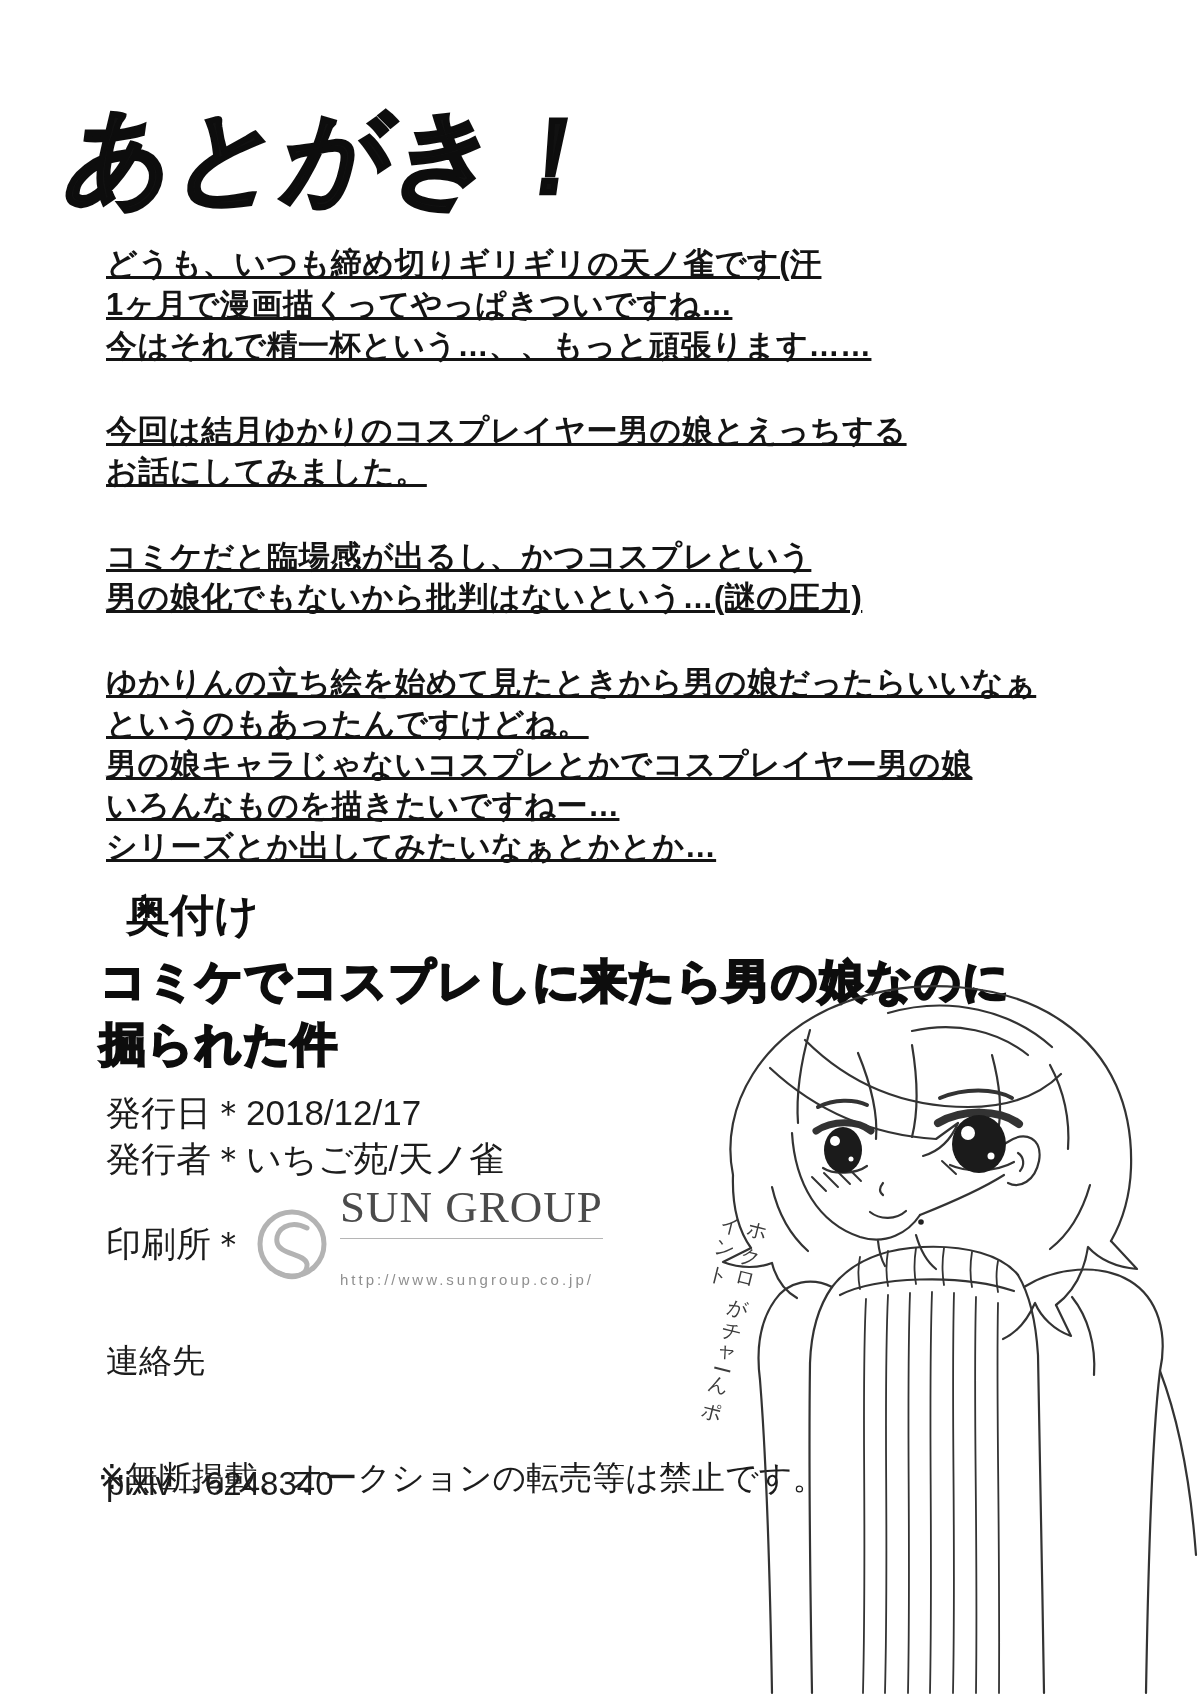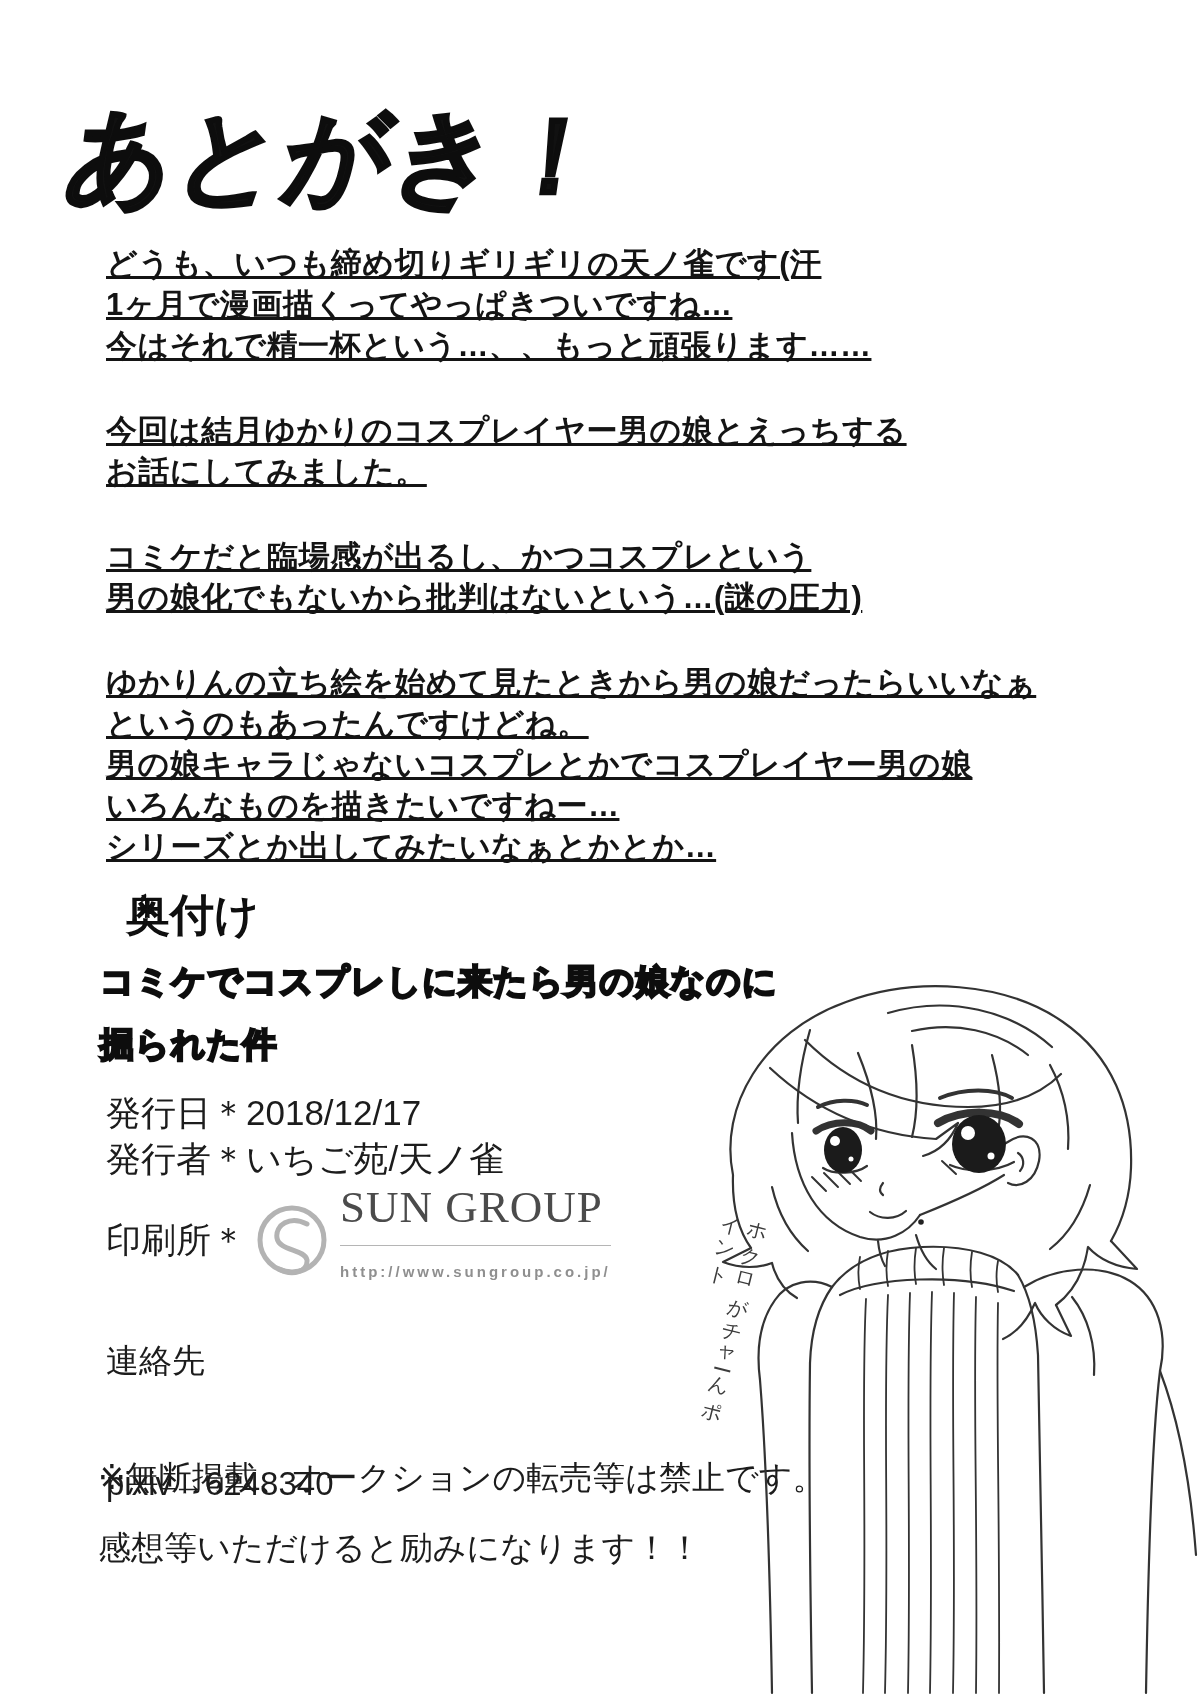--- a/index.html
+++ b/index.html
@@ -23,42 +23,42 @@
     font-size:31px;line-height:41px;font-weight:600;
     letter-spacing:0.5px;white-space:nowrap;color:#141414;text-decoration:underline;
   }
   .afterword .para{margin-bottom:44px;}
   .okuzuke-heading{
     position:absolute;left:126px;top:886px;
     font-size:44px;font-weight:400;-webkit-text-stroke:1.5px #0d0d0d;
   }
   .book-title{
     position:absolute;left:100px;top:950px;
-    font-size:34px;line-height:63px;font-weight:900;
+    font-size:46px;line-height:63px;font-weight:900;
     -webkit-text-stroke:2.5px #0d0d0d;letter-spacing:1px;
     white-space:nowrap;
   }
   .colophon{
     position:absolute;left:106px;top:1090px;
     font-size:35px;line-height:46px;font-weight:400;color:#1c1c1c;
     white-space:nowrap;
   }
   .printer-row{display:flex;align-items:center;margin-top:2px;justify-content:flex-end;}
   .logo-lockup{display:flex;align-items:center;margin-left:6px;}
   .logo-mark{width:80px;height:80px;flex:0 0 auto;}
   .logo-text-col{display:flex;flex-direction:column;margin-left:8px;}
   .logo-name{
     font-family:"Liberation Serif","DejaVu Serif",serif;
     font-weight:normal;font-size:45px;line-height:46px;
     color:#4b4b4b;letter-spacing:1px;
   }
   .logo-url{
     font-size:15px;letter-spacing:3px;color:#8f8f8f;
-    border-top:1px solid #b5b5b5;padding-top:3px;margin-top:15px;
-    font-weight:bold;
+    border-top:1px solid #b5b5b5;padding-top:18px;margin-top:8px;
+    font-weight:normal;
   }
   .contact{
     position:absolute;left:106px;top:1258px;
     font-size:33px;line-height:41px;font-weight:400;color:#1c1c1c;
     white-space:pre;
   }
   .notes{
     position:absolute;left:98px;top:1456px;
     font-size:33px;font-weight:400;color:#1c1c1c;white-space:nowrap;
   }
@@ -128,21 +128,20 @@
   </div>
 
   <div class="contact">
     <div>連絡先</div>
     <div>pixiv→6248340</div>
     
   </div>
 
   <div class="notes">
     <div class="note-line">※無断掲載、オークションの転売等は禁止です。</div>
-    <div class="note-line">感想等いただけると励みになります！！</div>
   </div>
 
   <div class="handwritten-note">ホクロがチャーんポイント</div>
 
   <svg class="illustration" viewBox="0 0 580 760">
     <g fill="none" stroke="#333" stroke-width="2.2" stroke-linecap="round" stroke-linejoin="round">
 
       <path d="M113,240 C99,172 142,97 226,67 C296,41 386,47 443,87 C492,121 513,173 511,233 C510,261 503,285 491,306"></path>
       <path d="M491,306 L517,334 C495,332 478,323 468,312 C464,338 452,358 436,370"></path>
       <path d="M436,370 L451,401 C434,395 421,382 415,368 C407,386 396,398 383,404"></path>

